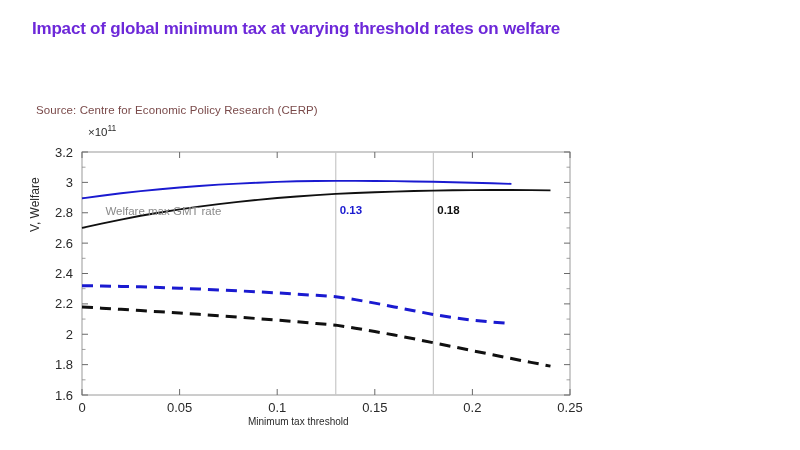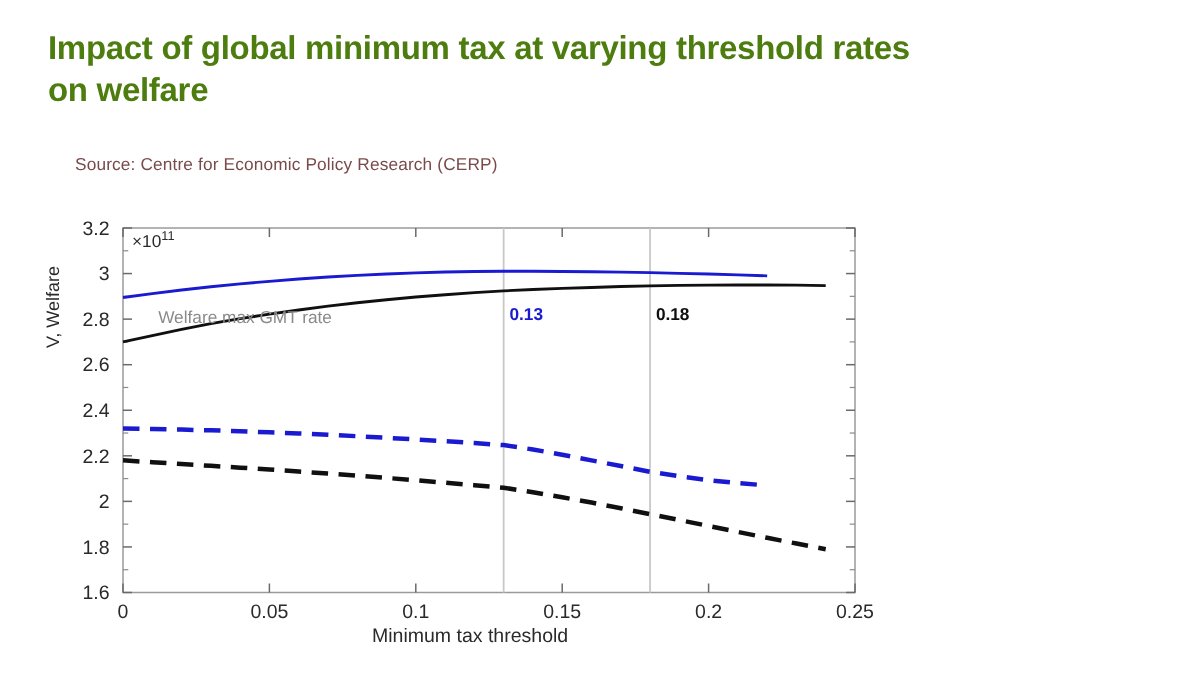--- a/index.html
+++ b/index.html
@@ -13,29 +13,29 @@
     position: relative;
     width: 800px; height: 450px;
     background: #ffffff;
   }
 
   
   #title {
     position: absolute;
     left: 32px; top: 18px;
     width: 600px;
-    font-size: 22px;
+    font-size: 17px;
     font-weight: bold;
     line-height: 1.26;
-    color: #4d7c0f;
+    color: #6d28d9;
     letter-spacing: -0.2px;
   }
   #source {
     position: absolute;
-    left: 50px; top: 104px;
+    left: 36px; top: 104px;
     font-size: 11.5px;
     color: #7a4a4a;
     letter-spacing: 0.1px;
   }
 
   
   #logo {
     position: absolute;
     right: 18px; top: 14px;
     width: 160px; height: 56px;
@@ -53,27 +53,27 @@
     left: 28px; top: 232px;
     transform: rotate(-90deg);
     transform-origin: left top;
     font-size: 12px;
     color: #2a2a2a;
     white-space: nowrap;
   }
   #xlabel {
     position: absolute;
     left: 248px; top: 416px;
-    font-size: 13px;
+    font-size: 10px;
     color: #2a2a2a;
     white-space: nowrap;
   }
   #expmult {
     position: absolute;
-    left: 88px; top: 152px;
+    left: 88px; top: 123px;
     font-size: 11.5px;
     color: #2a2a2a;
     white-space: nowrap;
   }
   #expmult sup { font-size: 8.5px; }
 </style>
 </head>
 <body>
 
 <div id="slide">

